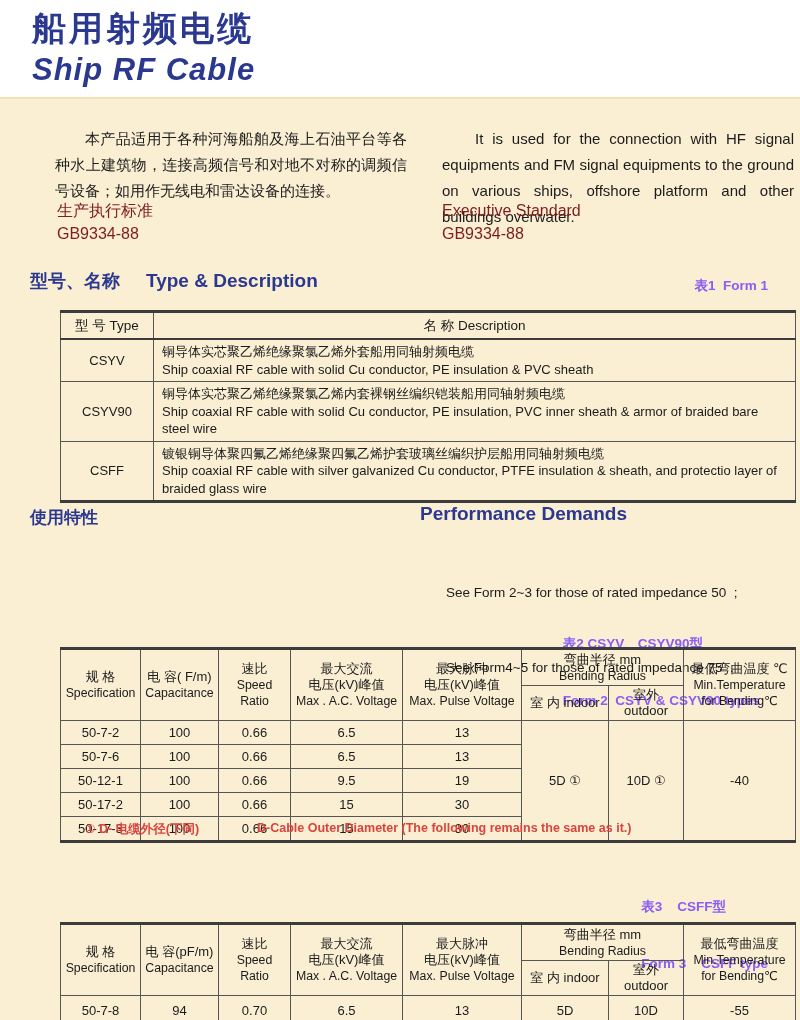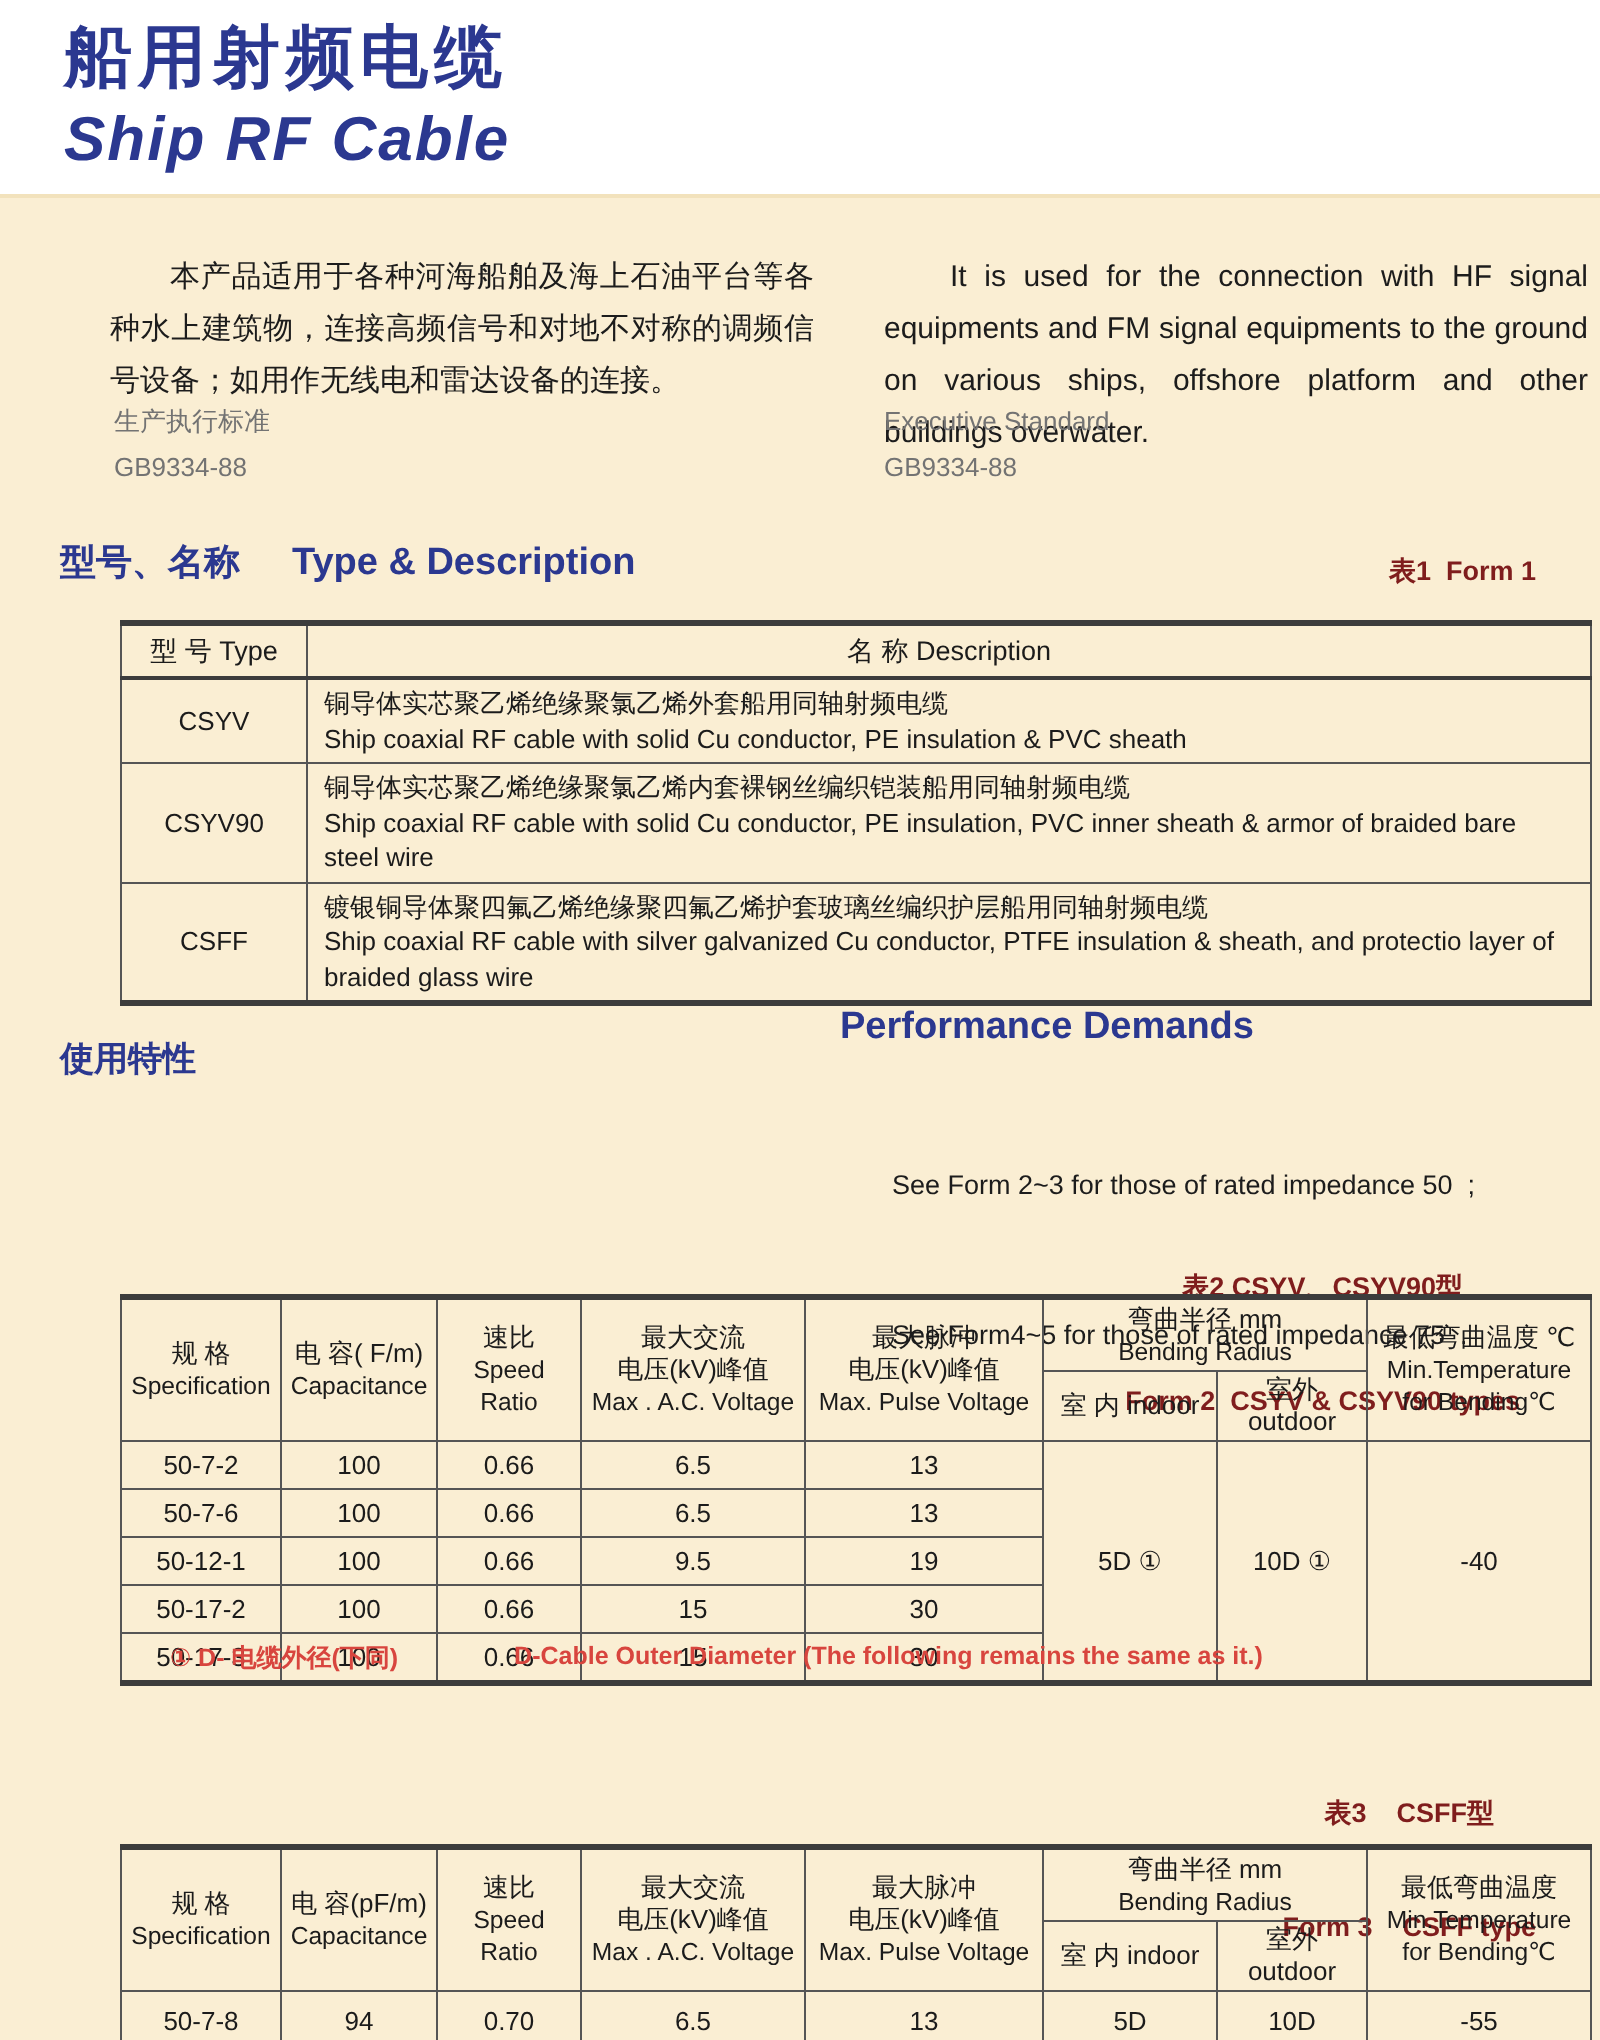--- a/index.html
+++ b/index.html
@@ -14,28 +14,28 @@
   .title-en{position:absolute;left:32px;top:52px;margin:0;font-size:31px;font-weight:bold;
     font-style:italic;color:#2b3890;letter-spacing:1px;}
   .band{position:absolute;top:97px;left:0;width:800px;height:923px;background:#faeed3;
     border-top:2px solid #f2e2bc;}
   .abs{position:absolute;}
 
   .intro-zh{left:55px;top:12px;width:352px;font-size:15px;line-height:26px;
     text-align:justify;text-indent:2em;}
   .intro-en{left:442px;top:12px;width:352px;font-size:15px;line-height:26px;
     text-align:justify;text-indent:2.2em;}
-  .std{font-size:13px;line-height:23px;color:#737373;}
+  .std{font-size:16px;line-height:23px;color:#7f1d1d;}
   .std-zh{left:57px;top:100px;}
   .std-en{left:442px;top:100px;}
 
   .sec1-row{left:30px;top:170px;display:flex;align-items:baseline;gap:26px;}
   .sec-zh{font-size:18px;font-weight:bold;color:#2b3890;}
   .sec-en{font-size:19px;font-weight:bold;color:#2b3890;}
-  .form-label{font-weight:bold;font-size:13.5px;color:#7f1d1d;text-align:center;
+  .form-label{font-weight:bold;font-size:13.5px;color:#8b5cf6;text-align:left;
     line-height:19px;white-space:pre;}
   .form1-label{right:32px;top:177px;}
   .form2-label{right:40px;top:497px;}
   .form3-label{right:32px;top:760px;}
 
   table{border-collapse:collapse;table-layout:fixed;}
   .dt{border-top:3px solid #3c3c3c;border-bottom:3px solid #3c3c3c;}
   .dt th,.dt td{border:1px solid #555;font-weight:normal;color:#1b1b1b;
     text-align:center;vertical-align:middle;padding:1px 2px;overflow:hidden;}
   .dt thead th{font-size:13px;line-height:16px;}
@@ -51,21 +51,21 @@
   .t3{left:60px;top:823px;width:735px;}
   .t2 thead tr.h1 th{height:33px;} .t2 thead tr.h2 th{height:32px;}
   .t3 thead tr.h1 th{height:33px;} .t3 thead tr.h2 th{height:30px;}
   .t2 tbody td{height:21px;font-size:13px;}
   .t3 tbody td{height:27px;font-size:13px;}
 
   .footnote{left:85px;top:722px;display:flex;gap:58px;color:#d8453e;
     font-size:12.5px;font-weight:bold;}
   .perf-zh-lines{left:64px;top:433px;font-size:15px;line-height:27px;}
   .perf-en-lines{left:446px;top:431px;font-size:13.5px;line-height:25px;white-space:pre;}
-  .sec2-zh{left:30px;top:407px;font-size:17px;margin-top:12px;}
+  .sec2-zh{left:30px;top:407px;font-size:17px;}
   .sec2-en{left:420px;top:404px;}
 </style>
 </head>
 <body>
 
 <div class="titles">
   <h1 class="title-zh">船用射频电缆</h1>
   <h2 class="title-en">Ship RF Cable</h2>
 </div>
 

